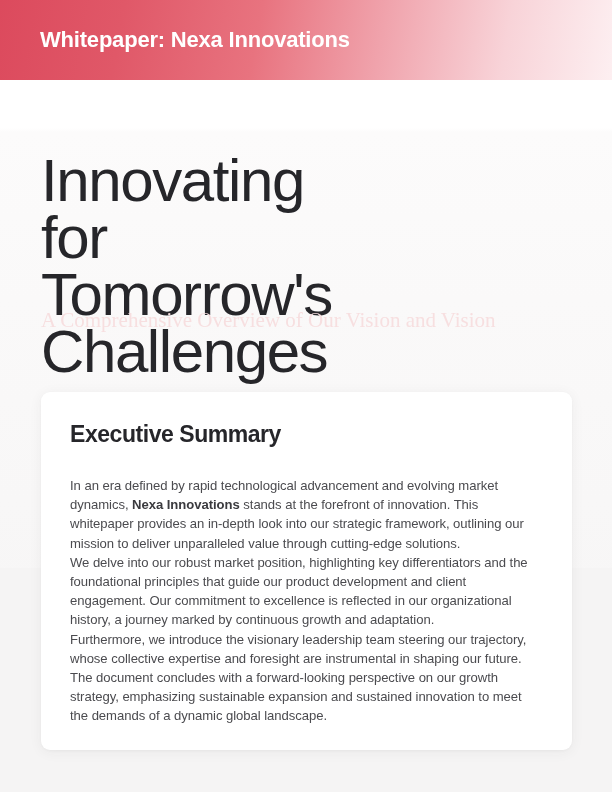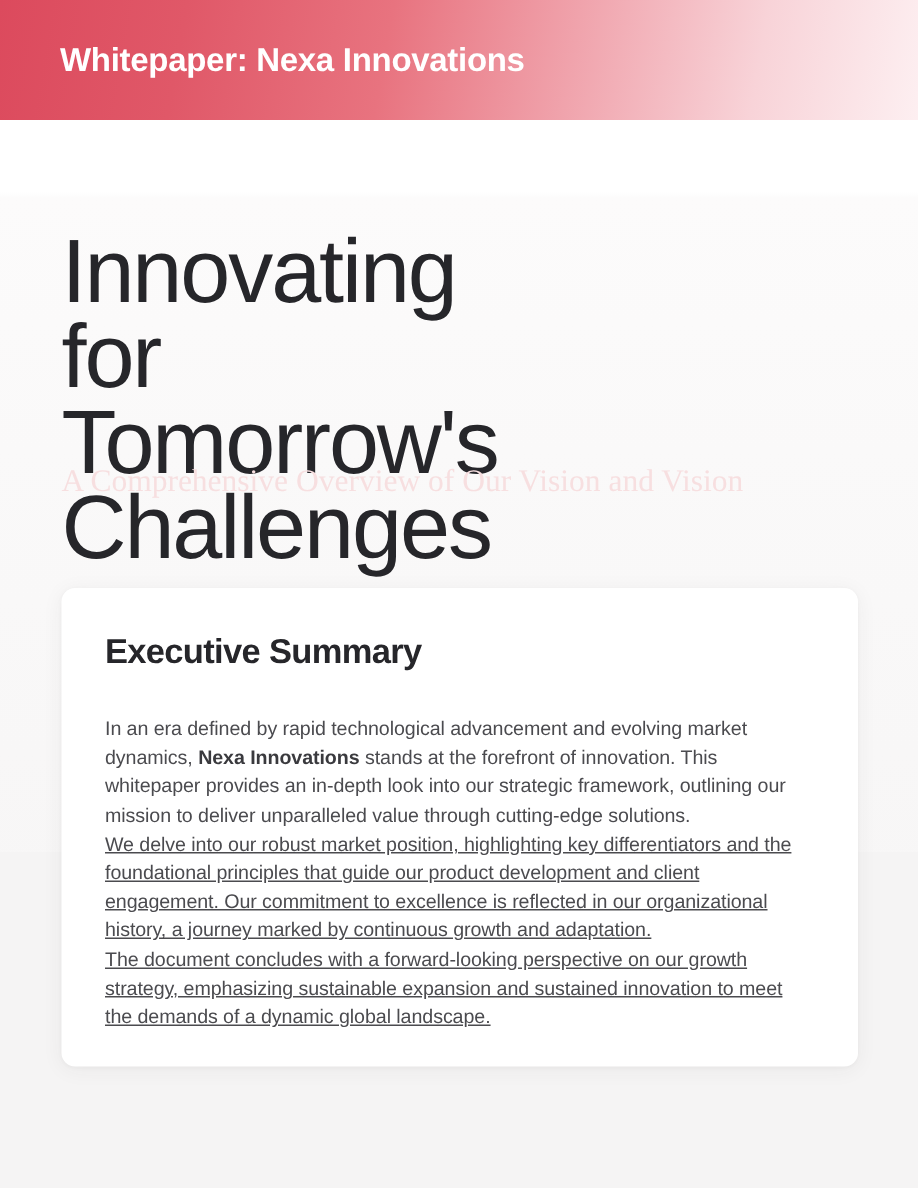--- a/index.html
+++ b/index.html
@@ -111,21 +111,20 @@
   .card-body p {
     margin: 0;
     color: #4b4b4f;
     font-size: 13.1px;
     line-height: 19.2px;
     letter-spacing: -0.05px;
     text-align: left;
   }
   .card-body p + p {
     margin-top: 0px;
-    text-decoration: underline;
   }
   .card-body strong {
     font-weight: bold;
     color: #3a3a3e;
     text-align: right;
   }
 </style>
 </head>
 <body>
 
@@ -138,17 +137,18 @@
   <div class="hero">
     <h1 class="hero-title">Innovating for Tomorrow's Challenges</h1>
     <p class="hero-subtitle">A Comprehensive Overview of Our Vision and Vision</p>
   </div>
 
   <div class="card">
     <h2 class="card-title">Executive Summary</h2>
     <div class="card-body">
       <p><span>In an era defined by rapid technological advancement and evolving market dynamics, </span><strong>Nexa Innovations</strong><span> stands at the forefront of innovation. This whitepaper provides an in-depth look into our strategic framework, outlining our mission to deliver unparalleled value through cutting-edge solutions.</span></p>
       <p>We delve into our robust market position, highlighting key differentiators and the foundational principles that guide our product development and client engagement. Our commitment to excellence is reflected in our organizational history, a journey marked by continuous growth and adaptation.</p>
+      <p>Furthermore, we introduce the visionary leadership team steering our trajectory, whose collective expertise and foresight are instrumental in shaping our future.</p>
       <p>The document concludes with a forward-looking perspective on our growth strategy, emphasizing sustainable expansion and sustained innovation to meet the demands of a dynamic global landscape.</p>
     </div>
   </div>
 
 </div>
 
 </body></html>

